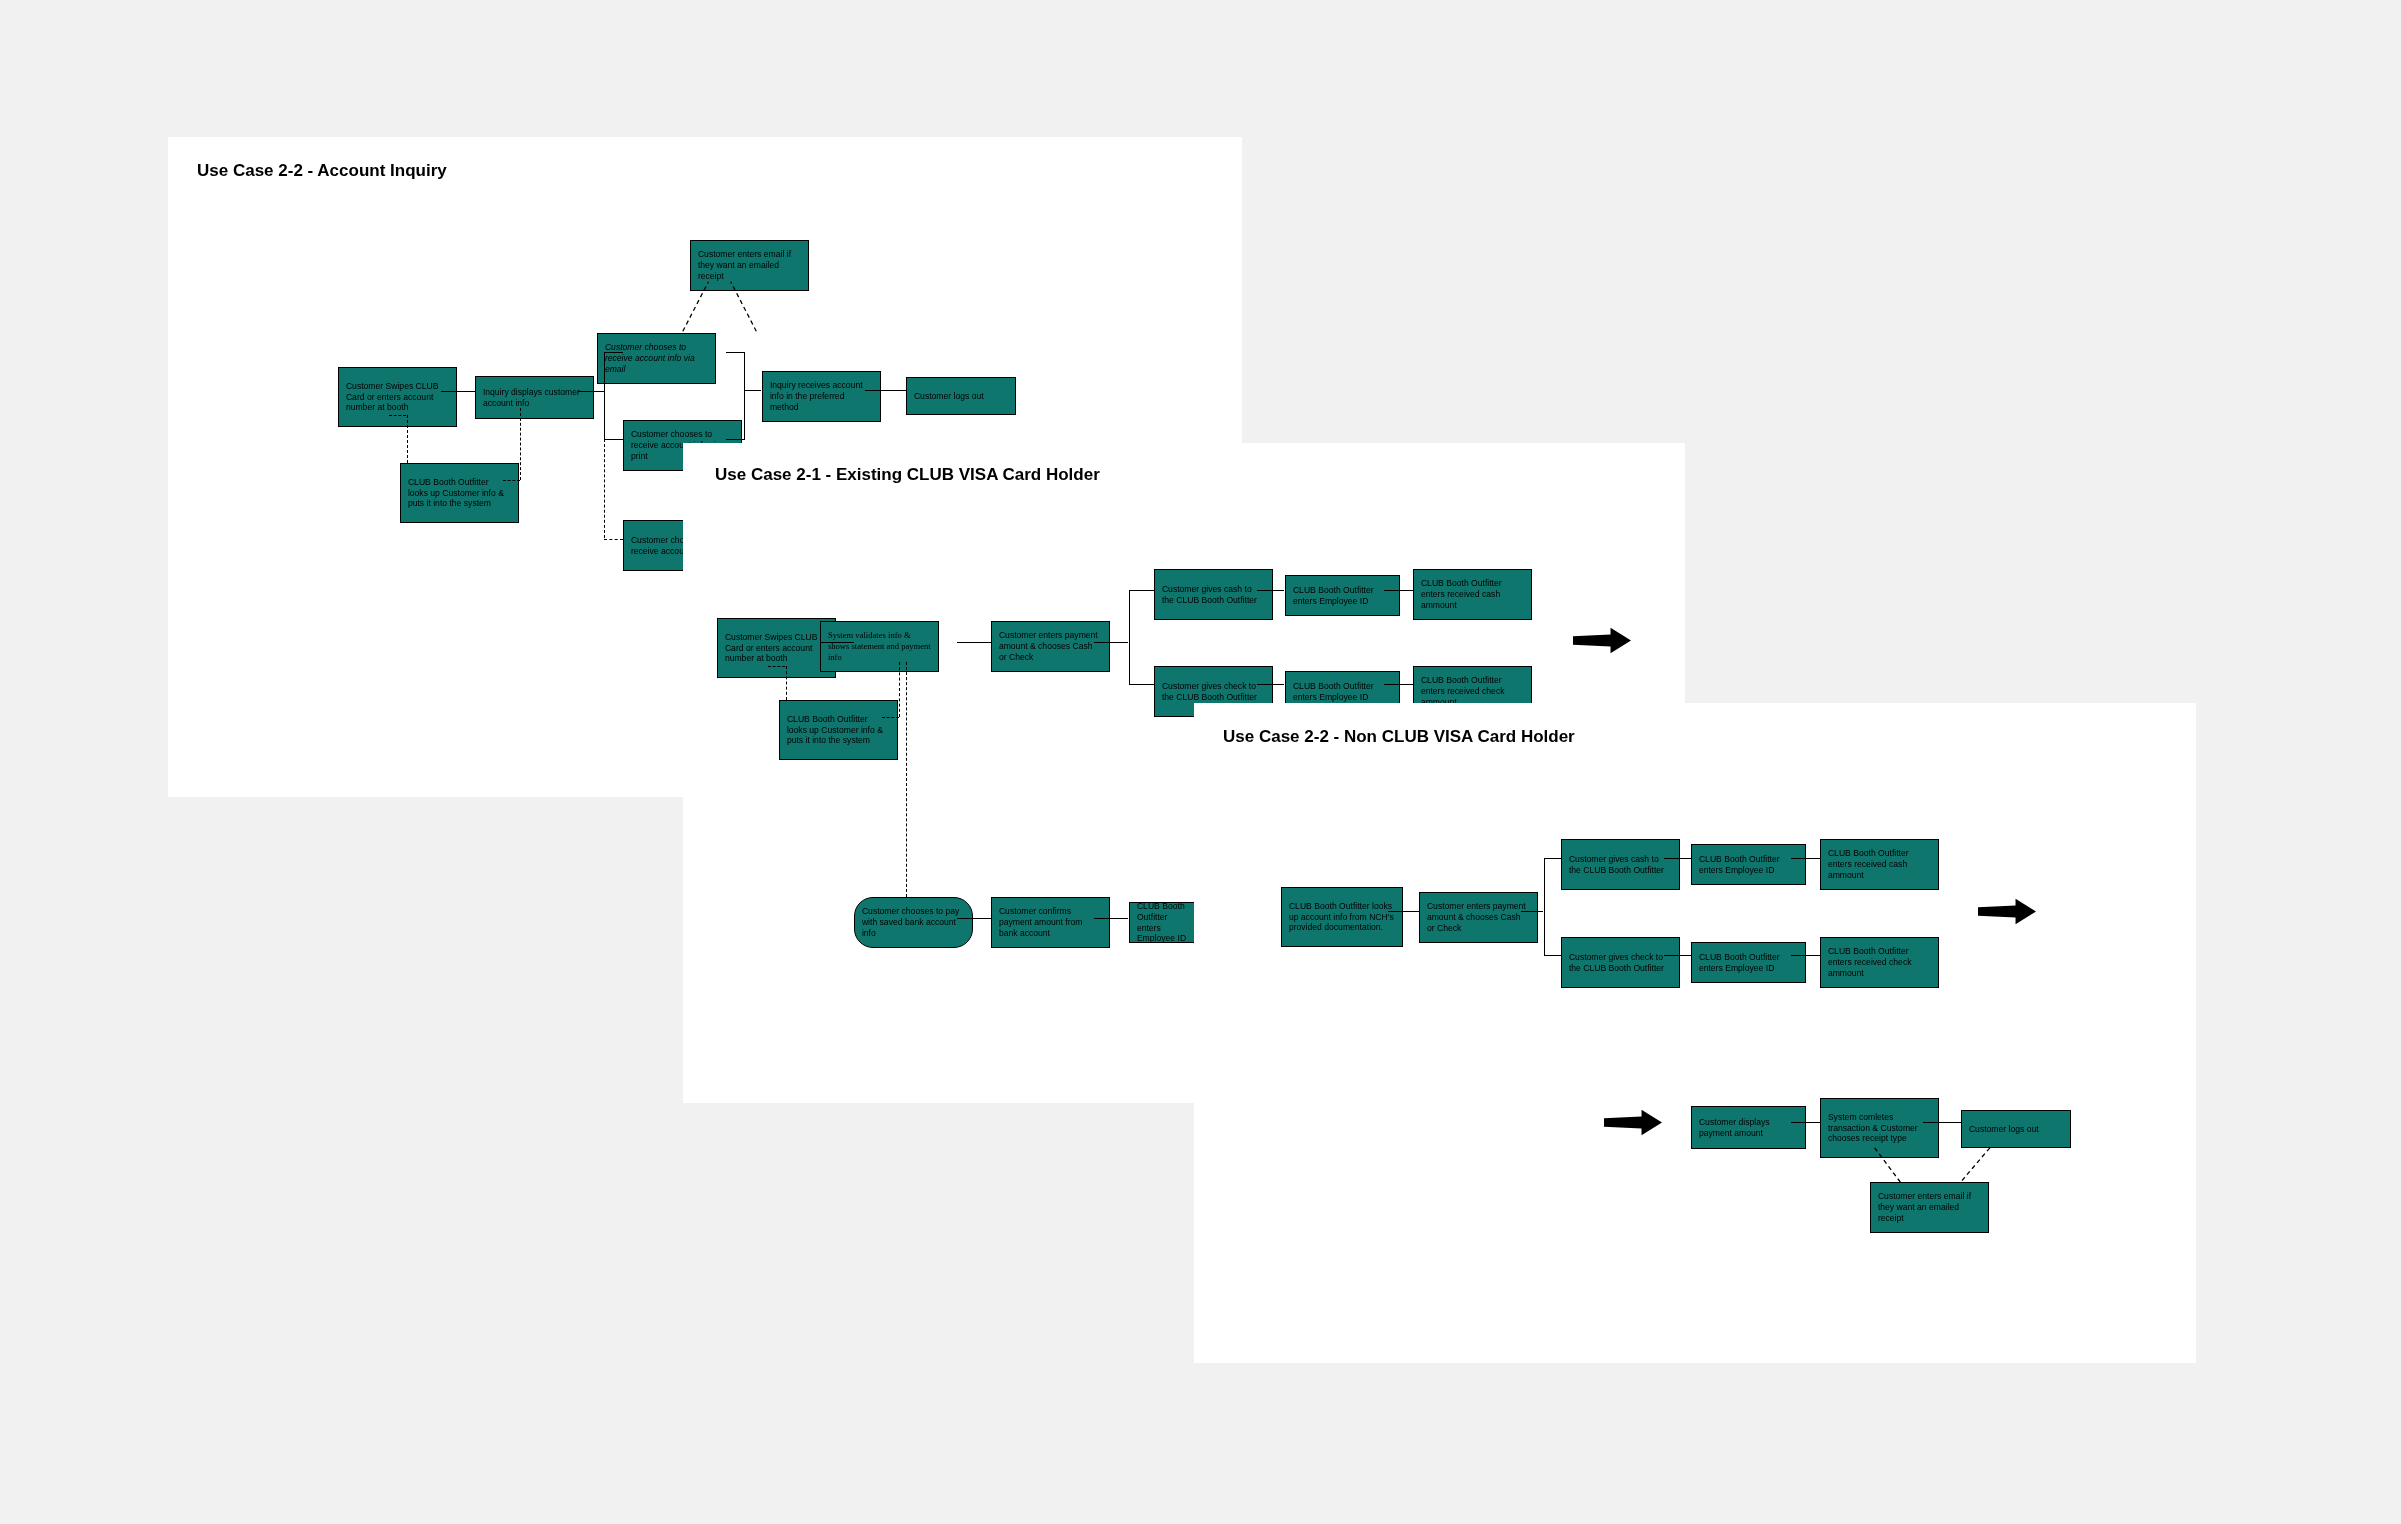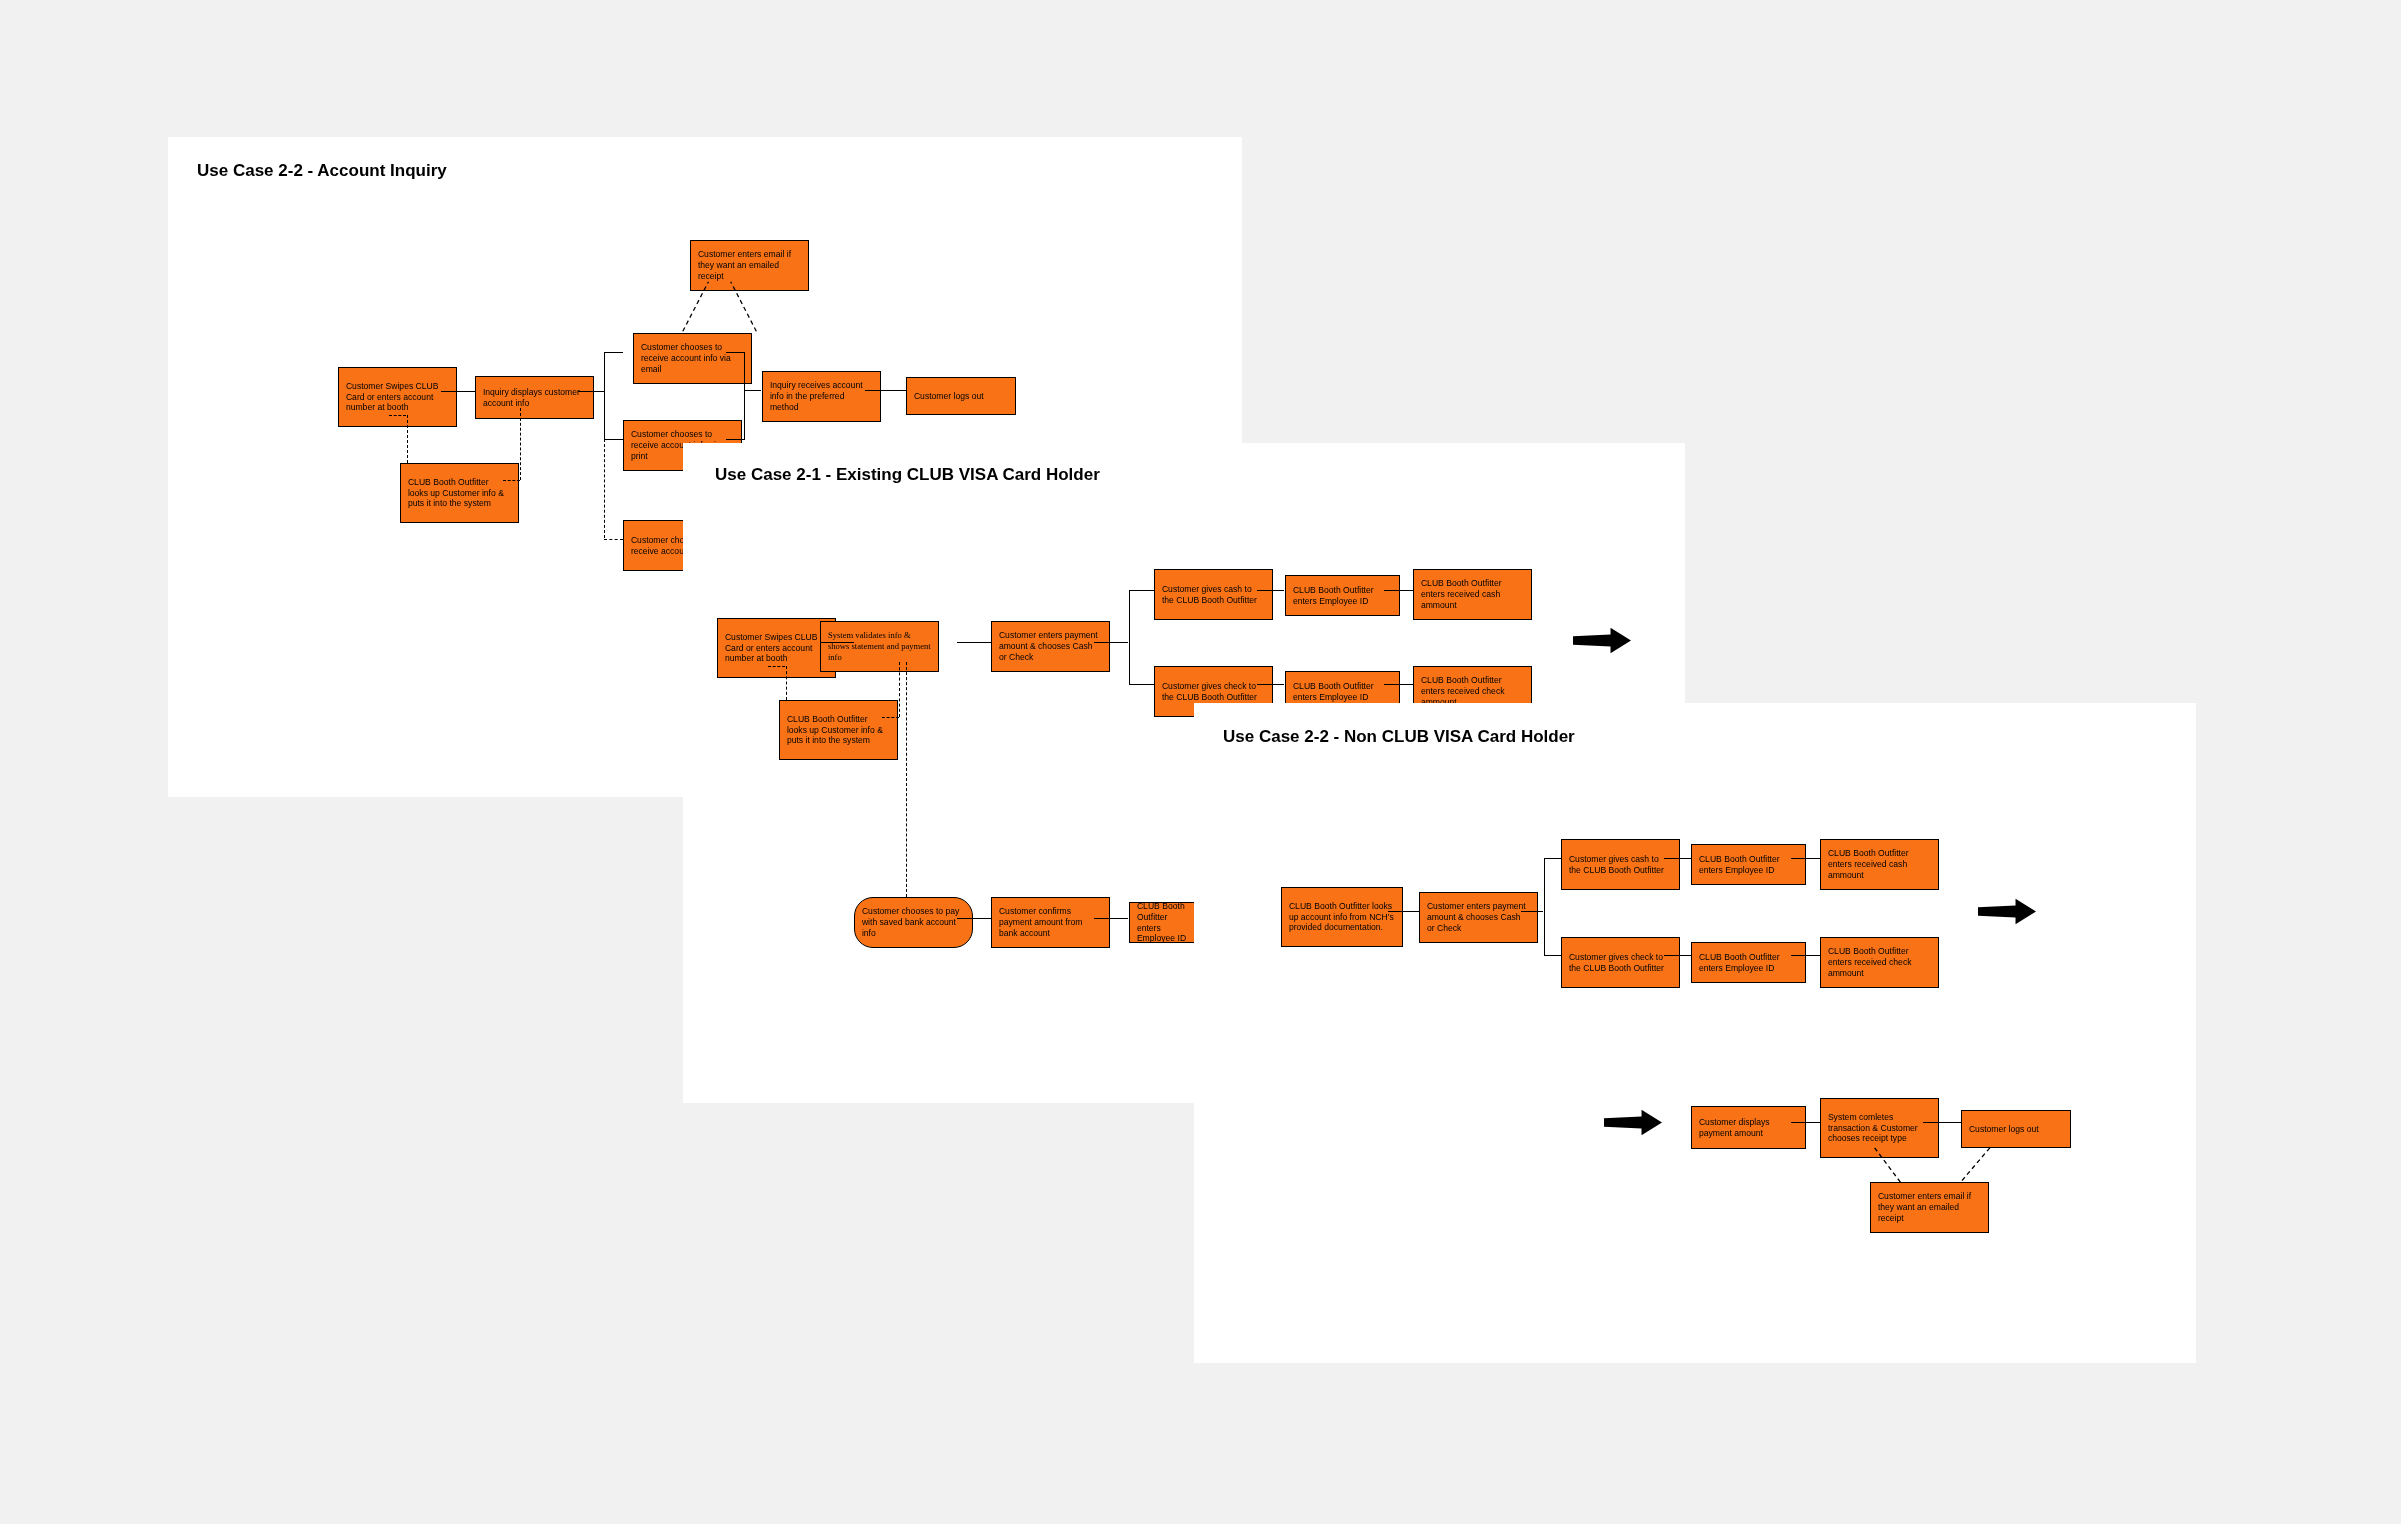--- a/index.html
+++ b/index.html
@@ -1,40 +1,40 @@
 <!DOCTYPE html>
 <html style="font-size:13.7px"><head>
 <meta charset="utf-8">
 <style>
   html,body{margin:0;padding:0;background:#f1f1f1;font-family:Arial,Helvetica,sans-serif;}
   .stage{position:relative;width:2401px;height:1525px;}
   .panel{position:absolute;background:#fff;}
   .title{position:absolute;font-weight:800;font-size:17px;color:#000;}
-  .box{position:absolute;border:0.9px solid #000;background:#f97316;font-size:8.6px;line-height:1.25;color:#000;padding:5.1px 6.9px;display:flex;align-items:center;}
+  .box{position:absolute;border:0.9px solid #000;background:#0f766e;font-size:8.6px;line-height:1.25;color:#000;padding:5.1px 6.9px;display:flex;align-items:center;}
   .arrow{position:absolute;}
   .arrow svg{display:block;}
   .h-line{position:absolute;height:0;border-top:0.9px solid #000;}
   .v-line{position:absolute;width:0;border-left:0.9px solid #000;}
   .h-dash{position:absolute;height:0;border-top:1.3px dashed #000;}
   .v-dash{position:absolute;width:0;border-left:1.3px dashed #000;}
   .d-dash{position:absolute;background:none;}
 </style>
 </head>
 <body>
 
 <div class="stage">
 
   <div class="panel" style="left:168px;top:137px;width:1074px;height:660px;"></div>
 
   <div class="title" style="left:197px;top:161px;">Use Case 2-2 - Account Inquiry</div>
 
   <div class="box" style="left:338px;top:367px;width:103px;height:48px;">Customer Swipes CLUB Card or enters account number at booth</div>
   <div class="box" style="left:475px;top:376px;width:103px;height:31px;">Inquiry displays customer account info</div>
 
-  <div class="box" style="left:633px;top:333px;width:103px;height:39px;">Customer chooses to receive account info via email</div>
+  <div class="box" style="left:597px;top:333px;width:103px;height:39px;font-style:italic;">Customer chooses to receive account info via email</div>
   <div class="box" style="left:623px;top:420px;width:103px;height:39px;">Customer chooses to receive account info via print</div>
   <div class="box" style="left:623px;top:520px;width:103px;height:39px;">Customer chooses not to receive account info</div>
 
   <div class="box" style="left:690px;top:240px;width:103px;height:39px;">Customer enters email if they want an emailed receipt</div>
 
   <div class="box" style="left:762px;top:371px;width:103px;height:39px;">Inquiry receives account info in the preferred method</div>
   <div class="box" style="left:906px;top:377px;width:94px;height:26px;">Customer logs out</div>
 
   <div class="box" style="left:400px;top:463px;width:103px;height:48px;">CLUB Booth Outfitter looks up Customer info &amp; puts it into the system</div>
 

